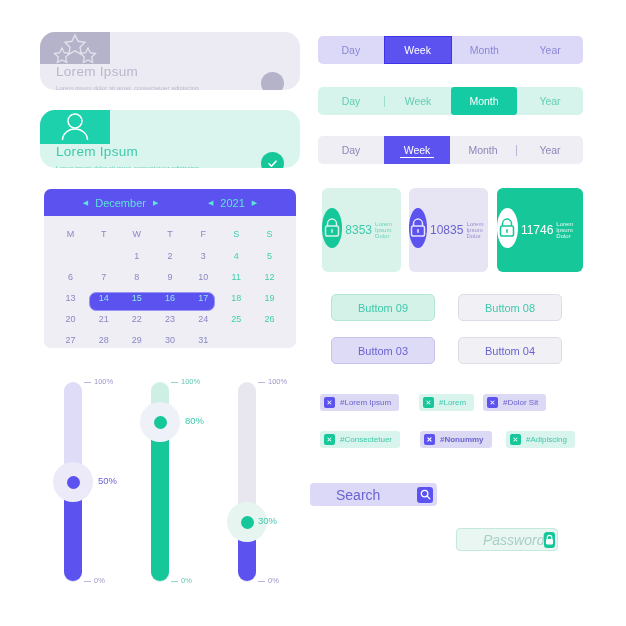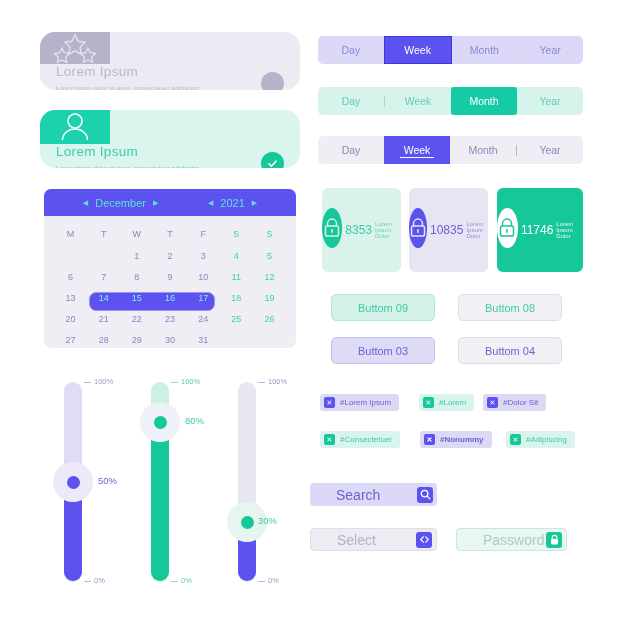--- a/index.html
+++ b/index.html
@@ -384,31 +384,22 @@
     <span class="lbl">Search</span>
     <span class="fx">
       <svg width="11" height="11" viewBox="0 0 11 11">
         <circle cx="4.6" cy="4.6" r="3.3" fill="none" stroke="#ffffff" stroke-width="1.3"></circle>
         <path d="M7.1 7.1 L9.8 9.8" stroke="#ffffff" stroke-width="1.3" stroke-linecap="round"></path>
       </svg>
     </span>
   </div>
 
 
-  <div class="abs field f-select" style="left:310px; top:528px; width:127px;">
-    <span class="lbl">Select</span>
-    <span class="fx">
-      <svg width="11" height="11" viewBox="0 0 11 11">
-        <path d="M4.3 2.8 L1.8 5.5 L4.3 8.2" fill="none" stroke="#ffffff" stroke-width="1.2" stroke-linecap="round" stroke-linejoin="round"></path>
-        <path d="M6.7 2.8 L9.2 5.5 L6.7 8.2" fill="none" stroke="#ffffff" stroke-width="1.2" stroke-linecap="round" stroke-linejoin="round"></path>
-      </svg>
-    </span>
-  </div>
-
-  <div class="abs field f-pass" style="left:456px; top:528px; width:111px;">
+
+  <div class="abs field f-pass" style="left:456px; top:528px; width:102px;font-style:italic;">
     <span class="lbl">Password</span>
     <span class="fx">
       <svg width="11" height="12" viewBox="0 0 11 12">
         <path d="M3.2 5 V3.7 a2.3 2.3 0 0 1 4.6 0 V5" fill="none" stroke="#ffffff" stroke-width="1.1"></path>
         <rect x="2" y="5" width="7" height="5.4" rx="1.1" fill="#ffffff"></rect>
       </svg>
     </span>
   </div>
 
   <div class="slider" id="slider-0" style="left:56px; top:374px;">

